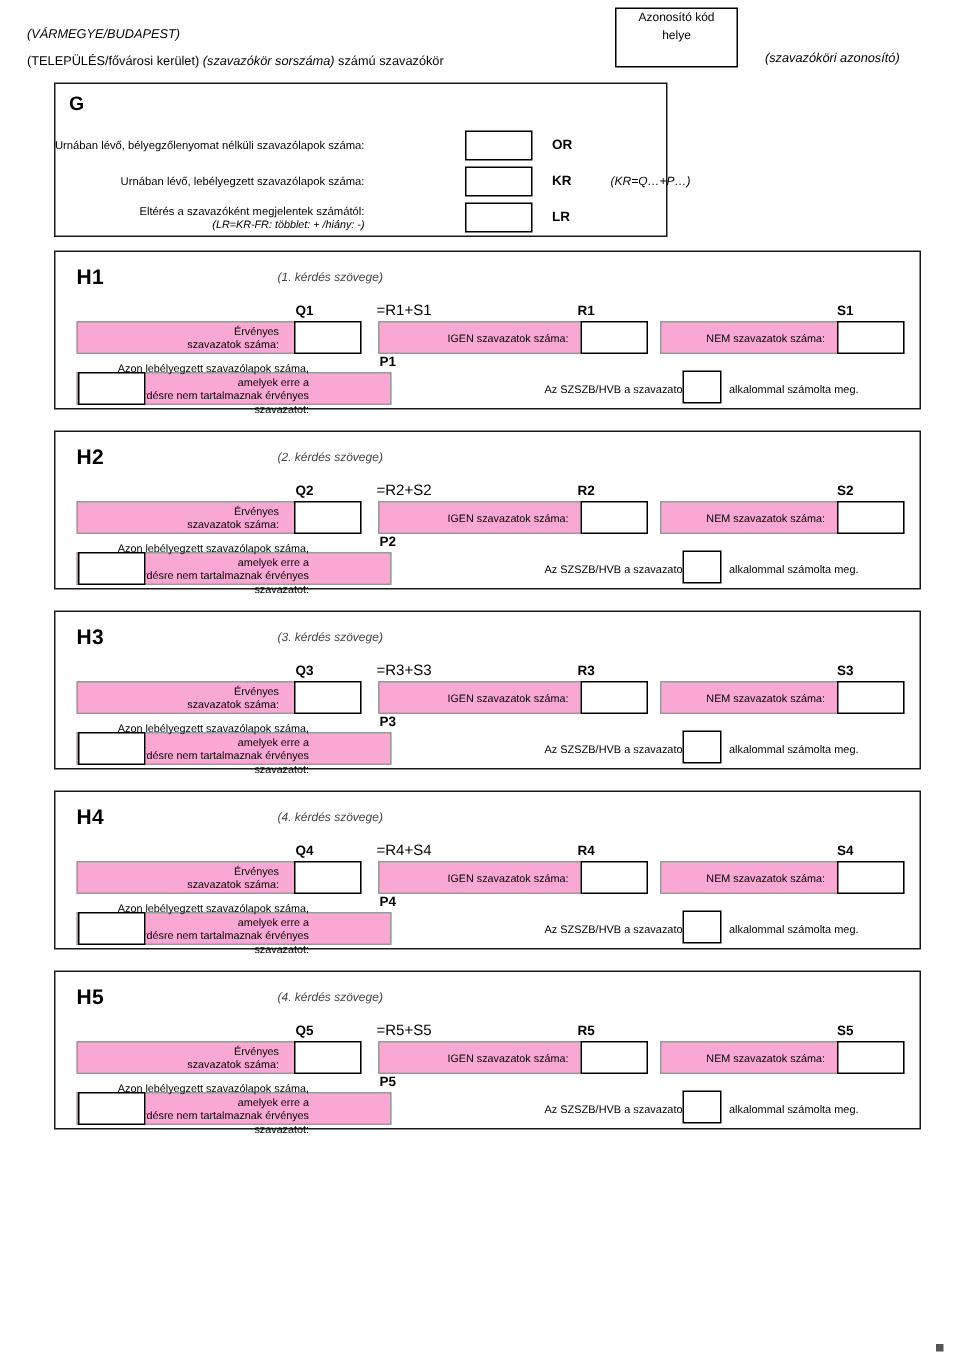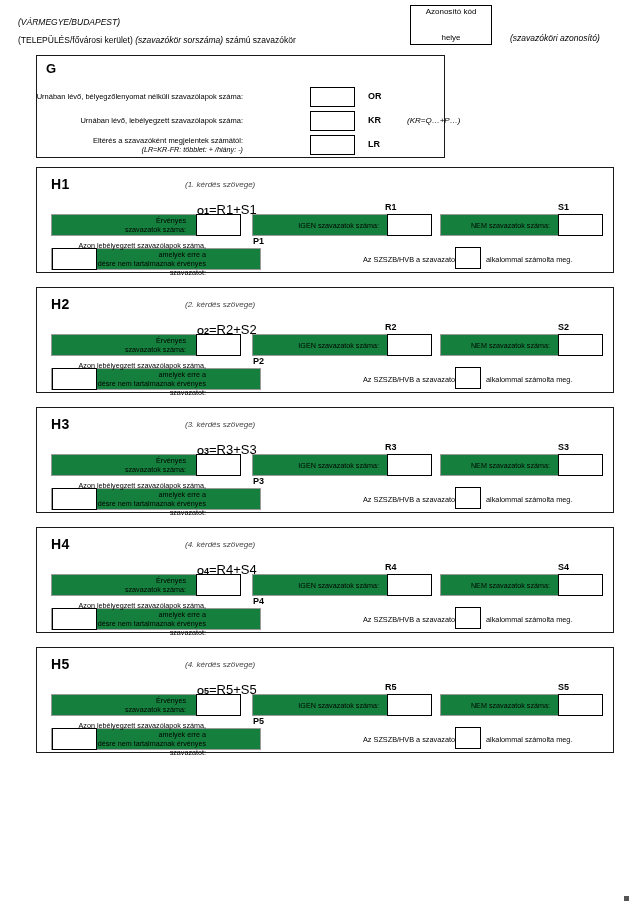--- a/index.html
+++ b/index.html
@@ -11,21 +11,21 @@
   }
   .page{position:relative;width:641px;height:909px;box-sizing:border-box;}
 
   
   .hdr{position:absolute;left:18px;top:13px;width:400px;}
   .hdr-line{font-size:8.5px;line-height:18px;white-space:nowrap;}
   .i{font-style:italic;}
   .code-box{
     position:absolute;left:410px;top:5px;width:82px;height:40px;
     border:1px solid #000;box-sizing:border-box;
-    display:flex;flex-direction:column;align-items:center;justify-content:space-between;
+    display:flex;flex-direction:column;align-items:center;justify-content:flex-start;
     font-size:8px;line-height:12px;text-align:center;
   }
   .code-right{position:absolute;left:510px;top:33px;font-size:8.5px;font-style:italic;white-space:nowrap;}
 
   
   .sec{
     position:absolute;box-sizing:border-box;
     border:1px solid #1a1a1a;background:#fff;
   }
   .sec-g{left:36px;top:55px;width:409px;height:103px;}
@@ -54,21 +54,21 @@
   .g-formula{position:absolute;left:370px;top:7px;font-size:8px;font-style:italic;white-space:nowrap;}
 
   
   .h-title{position:absolute;left:14px;top:8px;font-size:14px;font-weight:bold;letter-spacing:.3px;}
   .h-q{position:absolute;left:148px;top:12px;font-size:8px;font-style:italic;color:#444;white-space:nowrap;}
 
   
   .row-top{position:absolute;left:0;top:38px;width:100%;height:28px;}
   .cell{
     position:absolute;top:8px;height:22px;box-sizing:border-box;
-    border:1px solid #9a9a9a;background:#15803d;
+    border:1px solid #9a9a9a;background:#f9a8d4;
   }
   .cell.c-q{left:14px;width:190px;}
   .cell.c-r{left:215px;width:180px;}
   .cell.c-s{left:403px;width:163px;}
 
   .cell-label{
     position:absolute;top:0;height:100%;
     display:flex;flex-direction:column;justify-content:center;align-items:flex-end;
     text-align:right;font-size:7.2px;line-height:9px;
   }
@@ -79,21 +79,21 @@
   .in-box{
     position:absolute;top:-1px;width:45px;height:22px;
     border:1.7px solid #000;background:#fff;box-sizing:border-box;
   }
   .c-q .in-box{right:-1px;}
   .c-r .in-box{right:-1px;}
   .c-s .in-box{right:-1px;}
 
   .tag{position:absolute;font-size:9px;font-weight:bold;white-space:nowrap;}
   .tag-q{left:160px;top:-4px;}
-  .tag-q .thin{font-weight:normal;font-size:13px;}
+  .tag-q .thin{font-weight:normal;font-size:10px;margin-left:42px;}
   .tag-r{left:348px;top:-4px;}
   .tag-s{left:521px;top:-4px;}
 
   
   .row-bot{position:absolute;left:0;top:72px;width:100%;height:30px;}
   .cell.c-p{left:14px;top:8px;width:210px;height:22px;}
   .c-p .cell-label{left:5px;right:54px;}
   .tag-p{left:168px;top:-4px;padding-left:48px;}
 
   .count-wrap{position:absolute;left:248px;top:8px;width:318px;height:22px;}

